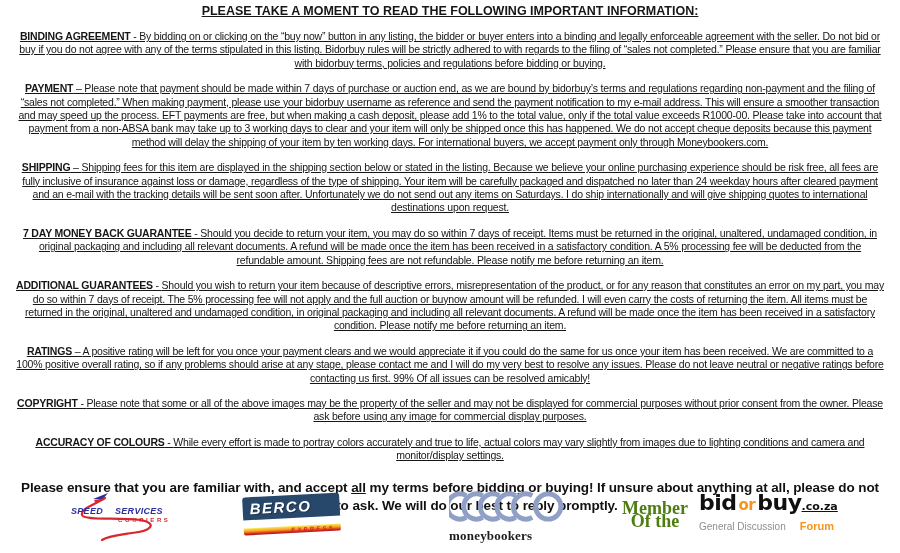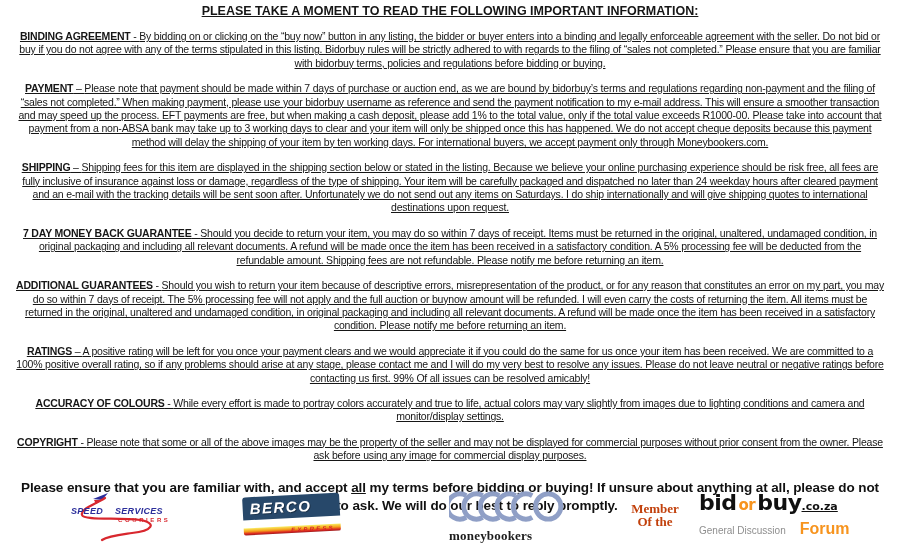--- a/index.html
+++ b/index.html
@@ -64,33 +64,33 @@
   .logo-mb { position:absolute; left:449px; top:1px; width:132px; height:56px; }
   .mb-label {
     margin-top:1px; font-family:Liberation Serif, serif; font-weight:bold;
     font-size:13px; color:#1d1d1d; letter-spacing:0.2px;
   }
 
   
   .logo-member {
     position:absolute; left:613px; top:13px; width:84px; text-align:center;
     font-family:"Liberation Serif", serif; font-weight:bold;
-    font-size:13px; line-height:13px; color:#c2410c;
+    font-size:18px; line-height:13px; color:#4d7c0f;
   }
 
   
   .logo-bob { position:absolute; left:699px; top:1px; width:175px; }
   .bob-main {
     font-family:"DejaVu Sans", sans-serif; font-weight:bold; font-size:22px;
     letter-spacing:-0.5px; color:#101010; line-height:26px; white-space:nowrap;
   }
   .bob-or { color:#f7941e; font-size:15px; margin:0 2px; }
   .bob-tld { font-size:11px; letter-spacing:0;text-decoration:underline; }
   .bob-sub { font-size:10px; color:#8e8e8e; white-space:nowrap; }
-  .bob-forum { color:#f7941e; font-weight:bold; margin-left:14px; font-size:16px; }
+  .bob-forum { color:#f7941e; font-weight:bold; margin-left:14px; font-size:11px; }
 </style>
 </head>
 <body>
 
 <div class="page">
 
   <h1 class="title">PLEASE TAKE A MOMENT TO READ THE FOLLOWING IMPORTANT INFORMATION:</h1>
 
   <div class="sections">
   <p class="section"><span class="sec-h">BINDING AGREEMENT</span><span class="sec-sep"> - </span><span>By bidding on or clicking on the “buy now” button in any listing, the bidder or buyer enters into a binding and legally enforceable agreement with the seller. Do not bid or buy if you do not agree with any of the terms stipulated in this listing. Bidorbuy rules will be strictly adhered to with regards to the filing of “sales not completed.” Please ensure that you are familiar with bidorbuy terms, policies and regulations before bidding or buying.</span></p>
@@ -99,23 +99,23 @@
 
   <p class="section"><span class="sec-h">SHIPPING</span><span class="sec-sep"> – </span><span>Shipping fees for this item are displayed in the shipping section below or stated in the listing. Because we believe your online purchasing experience should be risk free, all fees are fully inclusive of insurance against loss or damage, regardless of the type of shipping. Your item will be carefully packaged and dispatched no later than 24 weekday hours after cleared payment and an e-mail with the tracking details will be sent soon after. Unfortunately we do not send out any items on Saturdays. I do ship internationally and will give shipping quotes to international destinations upon request.</span></p>
 
 
   <p class="section"><span class="sec-h">7 DAY MONEY BACK GUARANTEE</span><span class="sec-sep"> - </span><span>Should you decide to return your item, you may do so within 7 days of receipt. Items must be returned in the original, unaltered, undamaged condition, in original packaging and including all relevant documents. A refund will be made once the item has been received in a satisfactory condition. A 5% processing fee will be deducted from the refundable amount. Shipping fees are not refundable. Please notify me before returning an item.</span></p>
 
   <p class="section"><span class="sec-h">ADDITIONAL GUARANTEES</span><span class="sec-sep"> - </span><span>Should you wish to return your item because of descriptive errors, misrepresentation of the product, or for any reason that constitutes an error on my part, you may do so within 7 days of receipt. The 5% processing fee will not apply and the full auction or buynow amount will be refunded. I will even carry the costs of returning the item. All items must be returned in the original, unaltered and undamaged condition, in original packaging and including all relevant documents. A refund will be made once the item has been received in a satisfactory condition. Please notify me before returning an item.</span></p>
 
   <p class="section"><span class="sec-h">RATINGS</span><span class="sec-sep"> – </span><span>A positive rating will be left for you once your payment clears and we would appreciate it if you could do the same for us once your item has been received. We are committed to a 100% positive overall rating, so if any problems should arise at any stage, please contact me and I will do my very best to resolve any issues. Please do not leave neutral or negative ratings before contacting us first. 99% Of all issues can be resolved amicably!</span></p>
 
+  <p class="section"><span class="sec-h">COPYRIGHT</span><span class="sec-sep"> - </span><span>Please note that some or all of the above images may be the property of the seller and may not be displayed for commercial purposes without prior consent from the owner. Please ask before using any image for commercial display purposes.</span></p>
+
   <p class="section"><span class="sec-h">ACCURACY OF COLOURS</span><span class="sec-sep"> - </span><span>While every effort is made to portray colors accurately and true to life, actual colors may vary slightly from images due to lighting conditions and camera and monitor/display settings.</span></p>
-
-  <p class="section"><span class="sec-h">COPYRIGHT</span><span class="sec-sep"> - </span><span>Please note that some or all of the above images may be the property of the seller and may not be displayed for commercial purposes without prior consent from the owner. Please ask before using any image for commercial display purposes.</span></p>
 </div>
 
   <p class="closing"><span>Please ensure that you are familiar with, and accept </span><span class="u">all</span><span> my terms before bidding or buying! If unsure about anything at all, please do not hesitate to ask. We will do our best to reply promptly.</span></p>
 
   <div class="footer">
 
     <div class="logo-speed">
       <svg width="128" height="52" viewBox="0 0 128 52">
         <polygon points="33,8 48,2 42,9" fill="#2b2e9b"></polygon>
         <polygon points="34,9 42,9 36,13" fill="#d8272e"></polygon>

